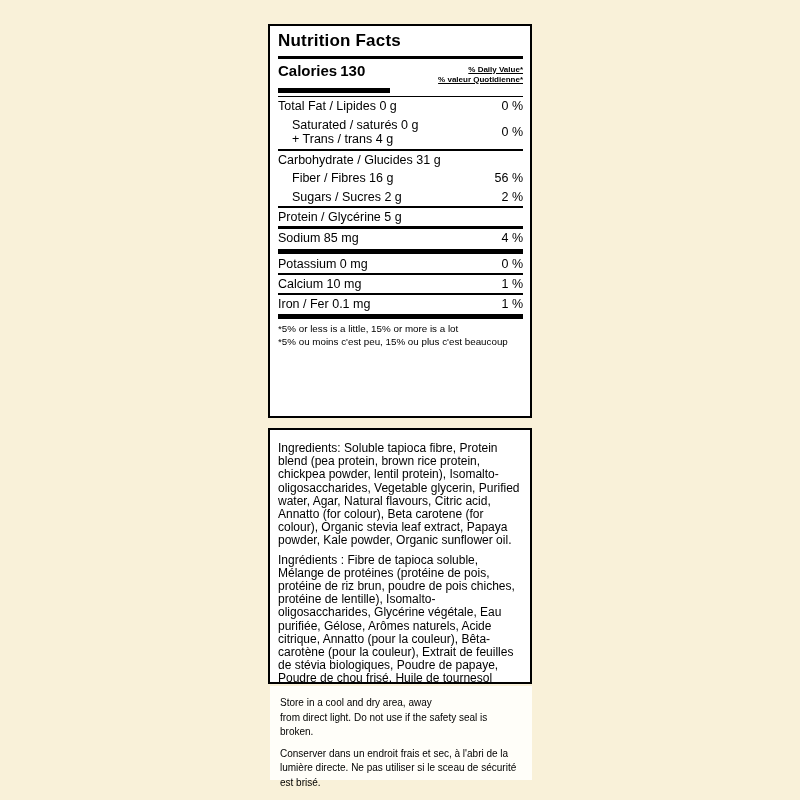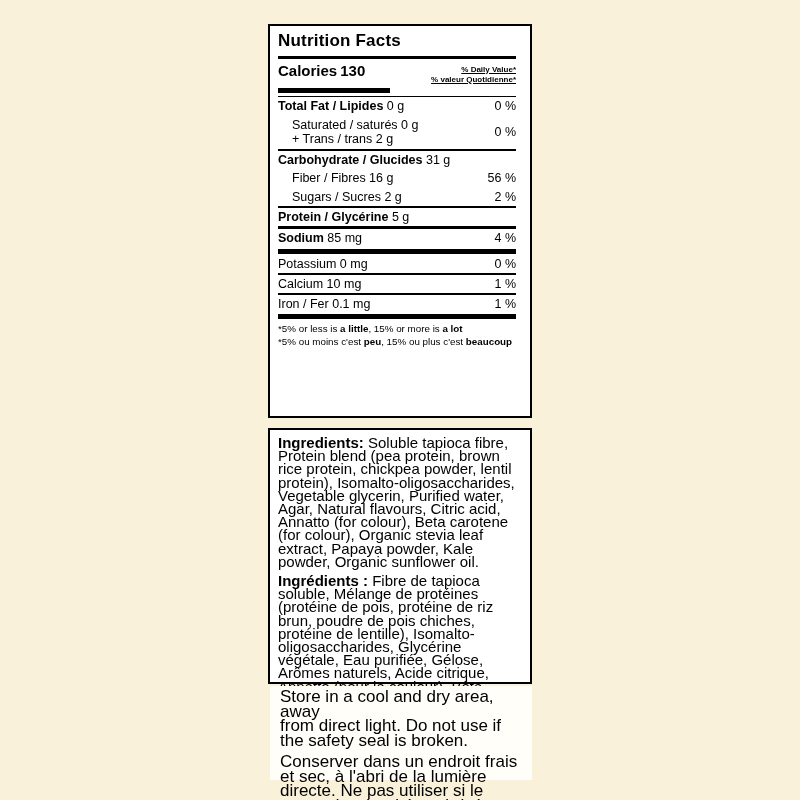--- a/index.html
+++ b/index.html
@@ -11,56 +11,56 @@
     position:relative;
   }
   .panel {
     box-sizing:border-box;
     position:absolute;
     background:#fff;
   }
   #nf-panel {
     left:268px; top:24px; width:264px; height:394px;
     border:2px solid #000;
-    padding:5px 14px 4px 8px;
+    padding:5px 7px 4px 8px;
   }
   .title { font-size:17px; font-weight:700; line-height:19.5px; letter-spacing:0.2px; }
   .serving { font-size:12.5px; line-height:14.5px; }
   .serving-block { margin-top:4px; }
   .rule-med { height:3px; background:#000; margin:5px 0 3px 0; }
   .rule { height:1.5px; background:#000; }
   .thick-bar { height:5px; background:#000; margin:1px 0; }
   .cal-row { display:flex; justify-content:space-between; align-items:flex-start; margin-top:1px; }
   .cal-left { font-size:15px; font-weight:700; line-height:18px; }
   .cal-left .num { margin-left:3px;margin-top:20px; }
   .dv-head { font-size:8px; font-weight:700; text-align:right; line-height:10px; margin-top:3px;text-decoration:underline; }
   .cal-bar { width:112px; height:5px; background:#000; margin:3px 0 3px 0; }
   .row {
     display:flex; justify-content:space-between; align-items:center;
     font-size:12.5px; line-height:14px; padding:2px 0 2.5px 0;
   }
   .row .lbl { white-space:nowrap; }
   .ind { padding-left:14px; }
-  .b { font-weight:700;text-align:center; }
+  .b { font-weight:400;text-align:center; }
   .dv { white-space:nowrap; }
   .group-lines > div { line-height:14.5px; }
   .footnote { font-size:9.8px; line-height:12.5px; margin-top:4px; }
   #ing-panel {
     left:268px; top:428px; width:264px; height:256px;
     border:2px solid #000;
-    padding:6px 8px;
-    font-size:15px; line-height:13.2px;
+    padding:12px 8px;
+    font-size:12px; line-height:13.2px;
   }
   #ing-panel p { margin:0; }
   #ing-panel p + p { margin-top:6px; }
   #storage-panel {
     left:270px; top:686px; width:262px; height:94px;
     background:#fffef9;
-    padding:4px 10px;
-    font-size:17px; line-height:14.5px;
+    padding:10px 10px;
+    font-size:10px; line-height:14.5px;
   }
   #storage-panel p { margin:0; white-space:pre-line; }
   #storage-panel p + p { margin-top:7px; }
 </style>
 </head>
 <body>
 
 <div class="panel" id="nf-panel">
   <div class="title">Nutrition Facts</div>
 
@@ -81,21 +81,21 @@
   <div class="rule"></div>
 
   <div class="row">
     <span class="lbl"><span class="b">Total Fat / Lipides</span><span> 0 g</span></span>
     <span class="dv">0 %</span>
   </div>
 
   <div class="row">
     <span class="group-lines ind">
       <div>Saturated / saturés 0 g</div>
-      <div>+ Trans / trans 2 g</div>
+      <div>+ Trans / trans 4 g</div>
     </span>
     <span class="dv">0 %</span>
   </div>
 
   <div class="rule"></div>
 
   <div class="row">
     <span class="lbl"><span class="b">Carbohydrate / Glucides</span><span> 31 g</span></span>
   </div>
   <div class="row">

